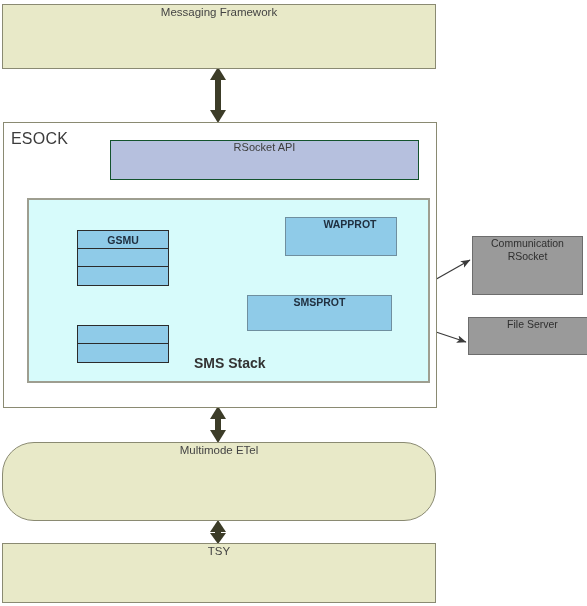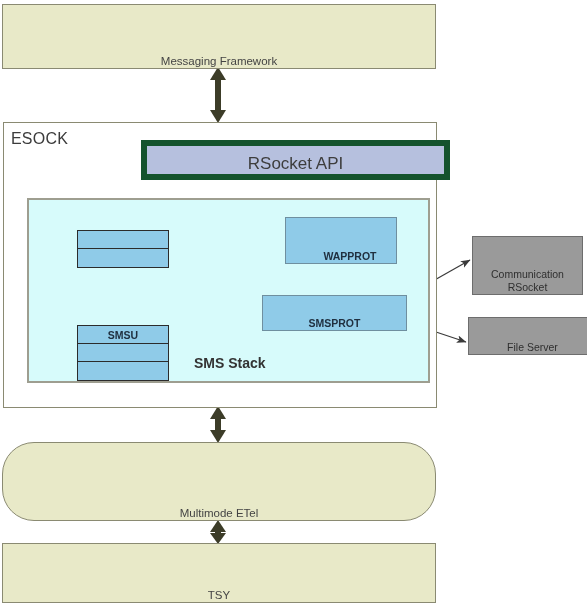--- a/index.html
+++ b/index.html
@@ -17,21 +17,21 @@
   #canvas {
     position: absolute;
     left: 0; top: 0;
     width: 587px;
     height: 606px;
   }
   .box {
     position: absolute;
     box-sizing: border-box;
     display: flex;
-    align-items: flex-end;
+    align-items: flex-start;
     justify-content: center;
     text-align: center;
     line-height: 1.25;
     color: #3d3d3d;
   }
 
   
   .layer-box {
     background: #e8e9c8;
     border: 1px solid #8a8a72;
@@ -56,24 +56,23 @@
     left: 11px; top: 130px;
     font-size: 16px;
     color: #3c3c3c;
     letter-spacing: .2px;
   }
 
   
   #rsocket-api {
     left: 110px; top: 140px; width: 309px; height: 40px;
     background: #b6c0de;
-    border: 6px solid #14532d;
-    font-size: 17px;
+    border: 1px solid #14532d;
+    font-size: 11px;
     color: #3d3d3d;
-    margin-left: 31px;
   }
 
   
   #sms-stack-panel {
     position: absolute;
     left: 27px; top: 198px;
     width: 403px; height: 185px;
     box-sizing: border-box;
     background: #d7fbfb;
     border: 2px solid #9e9e90;
@@ -110,22 +109,22 @@
   #smsu { left: 77px; top: 325px; }
 
   
   .proto-box {
     background: #8fcbe8;
     border: 1px solid #6f8f9f;
     font-size: 10.5px;
     font-weight: bold;
     color: #203040;
   }
-  #wapprot { left: 285px; top: 217px; width: 112px; height: 47px; padding-left: 18px; }
-  #smsprot { left: 247px; top: 295px; width: 145px; height: 36px; margin-left: 15px; }
+  #wapprot { left: 285px; top: 217px; width: 112px; height: 39px; padding-left: 18px; }
+  #smsprot { left: 247px; top: 295px; width: 145px; height: 36px; }
 
   
   .service-box {
     background: #9a9a9a;
     border: 1px solid #6d6d6d;
     font-size: 10.5px;
     color: #2f2f2f;
   }
   #communication-database { left: 472px; top: 236px; width: 111px; height: 59px; }
   #file-server            { left: 468px; top: 317px; width: 129px; height: 38px; }
@@ -185,26 +184,26 @@
 <div id="esock-label">ESOCK</div>
 
 <div class="box" id="rsocket-api">
   <span>RSocket API</span>
 </div>
 
 <div id="sms-stack-panel"></div>
 <div id="sms-stack-label">SMS Stack</div>
 
 <div class="stack-module" id="gsmu">
+  <div class="seg">GSMU</div>
   <div class="seg"></div>
   <div class="seg"></div>
 </div>
 
 <div class="stack-module" id="smsu">
-  <div class="seg">SMSU</div>
   <div class="seg"></div>
   <div class="seg"></div>
 </div>
 
 <div class="box proto-box" id="wapprot">
   <span>WAPPROT</span>
 </div>
 
 <div class="box proto-box" id="smsprot">
   <span>SMSPROT</span>

